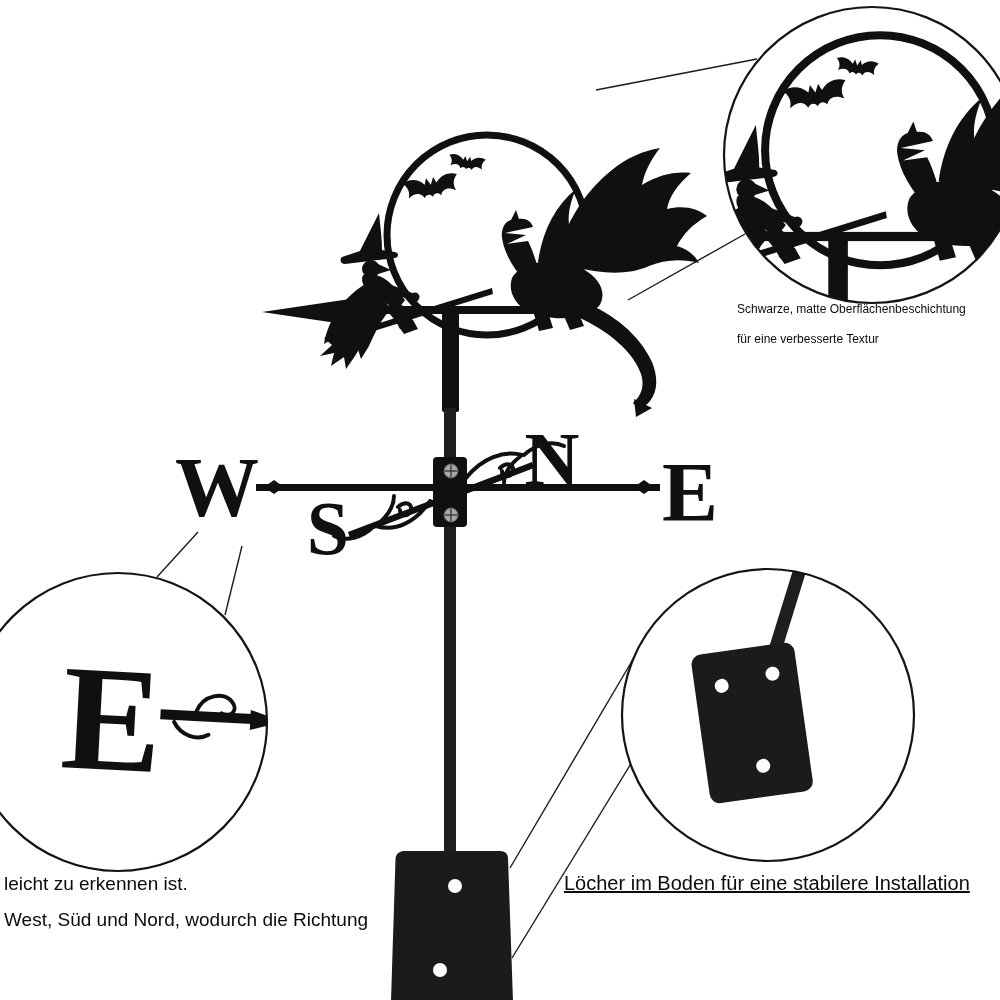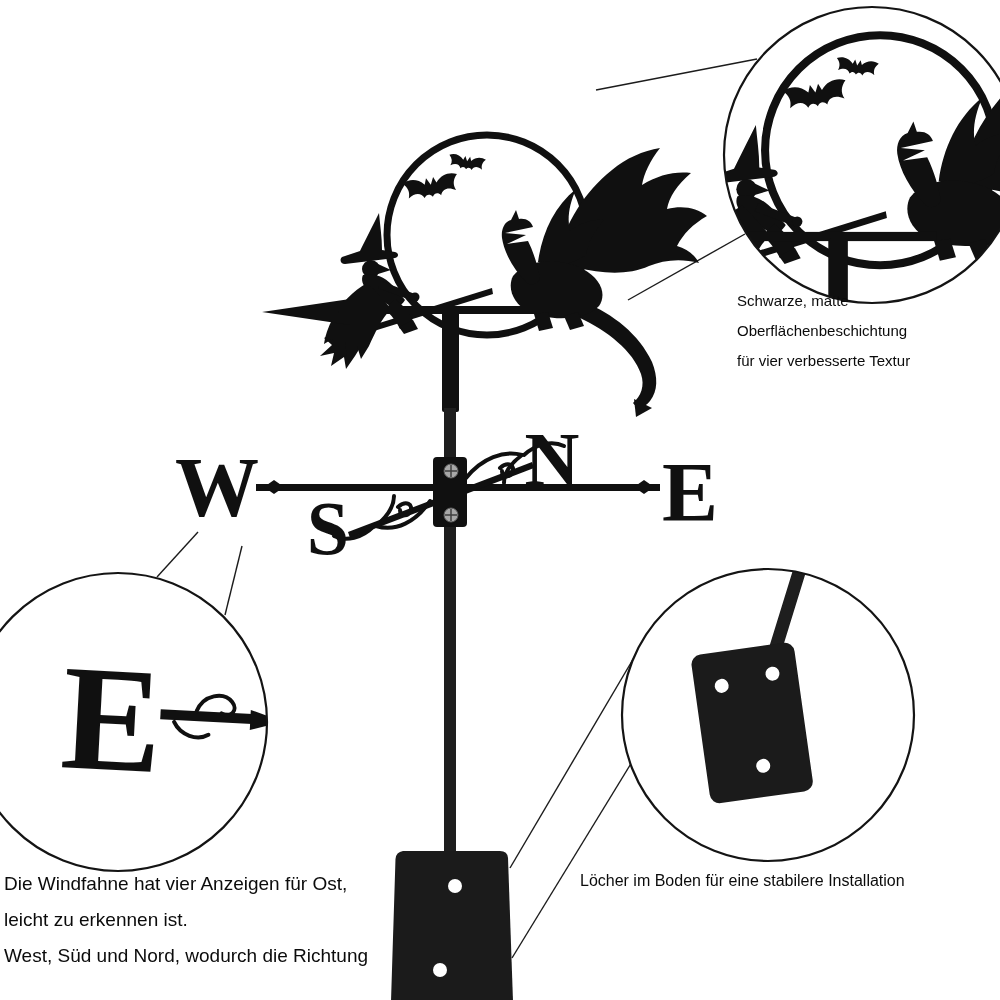--- a/index.html
+++ b/index.html
@@ -27,23 +27,23 @@
   .detail-ring{ fill:none; stroke:var(--ring); stroke-width:2.2; }
   .leader{ stroke:#1c1c1c; stroke-width:1.4; }
   .plate{ fill:var(--plate); }
   .hole{ fill:#ffffff; }
   .rod{ fill:#1e1e1e; }
   .rod-line{ stroke:#1e1e1e; stroke-width:13; stroke-linecap:round; fill:none; }
   .screw{ fill:var(--screw); stroke:#5c5c5c; stroke-width:1; }
   .screw-slot{ stroke:#3f3f3f; stroke-width:1.5; }
 
   .caption{ position:absolute; color:#0b0b0b; }
-  .caption-tr{ left:737px; top:286px; font-size:15px; line-height:30px; }
+  .caption-tr{ left:737px; top:294px; font-size:12px; line-height:30px; }
   .caption-bl{ left:4px;   top:866px; font-size:19px; line-height:36px; }
-  .caption-br{ left:580px; top:872px; font-size:16px; }
+  .caption-br{ left:564px; top:872px; font-size:20px;text-decoration:underline; }
 </style>
 </head>
 <body>
 
 <div class="stage">
 
   <svg class="scene" width="1000" height="1000" viewBox="0 0 1000 1000">
 
     <defs>
 
@@ -183,25 +183,24 @@
           <circle class="hole" cx="757" cy="767" r="7"></circle>
         </g>
       </g>
       <circle class="detail-ring" cx="768" cy="715" r="146"></circle>
     </g>
 
   </svg>
 
   <div class="caption caption-tr">
     <div>Schwarze, matte Oberflächenbeschichtung</div>
-    <div>für vier verbesserte Textur</div>
+    <div>für eine verbesserte Textur</div>
   </div>
 
   <div class="caption caption-bl">
-    <div>Die Windfahne hat vier Anzeigen für Ost,</div>
     <div>leicht zu erkennen ist.</div>
     <div>West, Süd und Nord, wodurch die Richtung</div>
   </div>
 
   <div class="caption caption-br">
     <div>Löcher im Boden für eine stabilere Installation</div>
   </div>
 
 </div>
 

